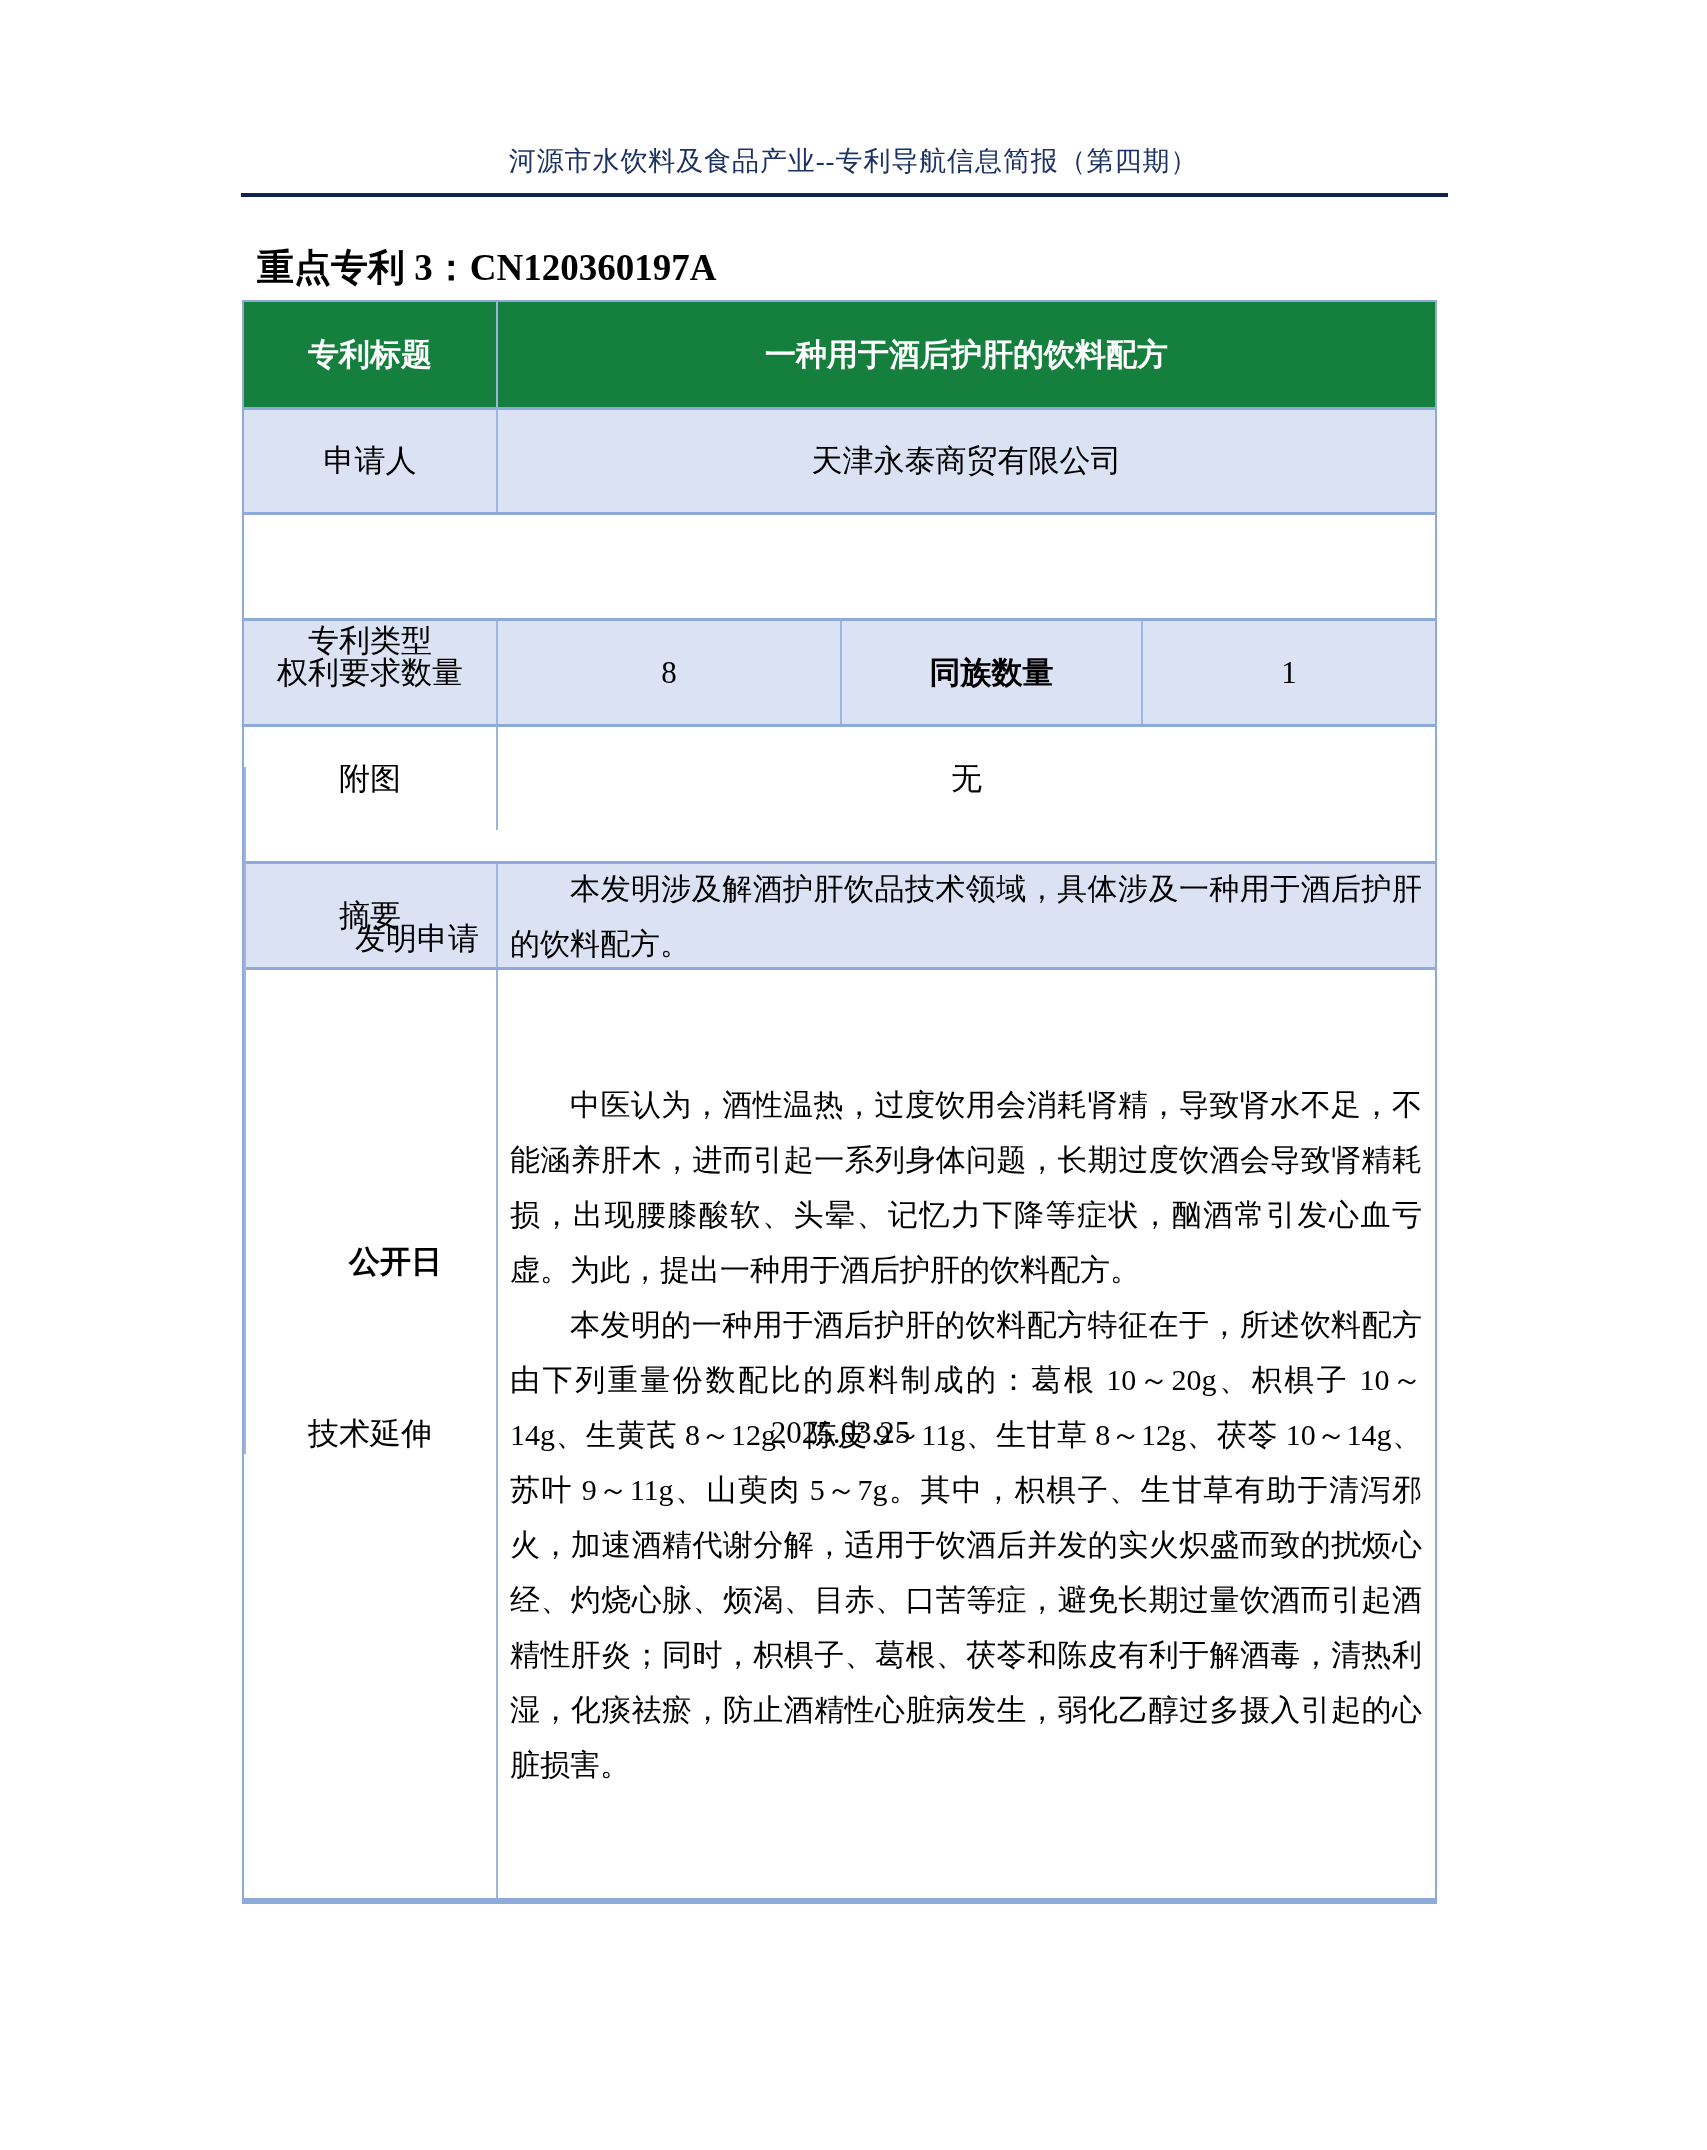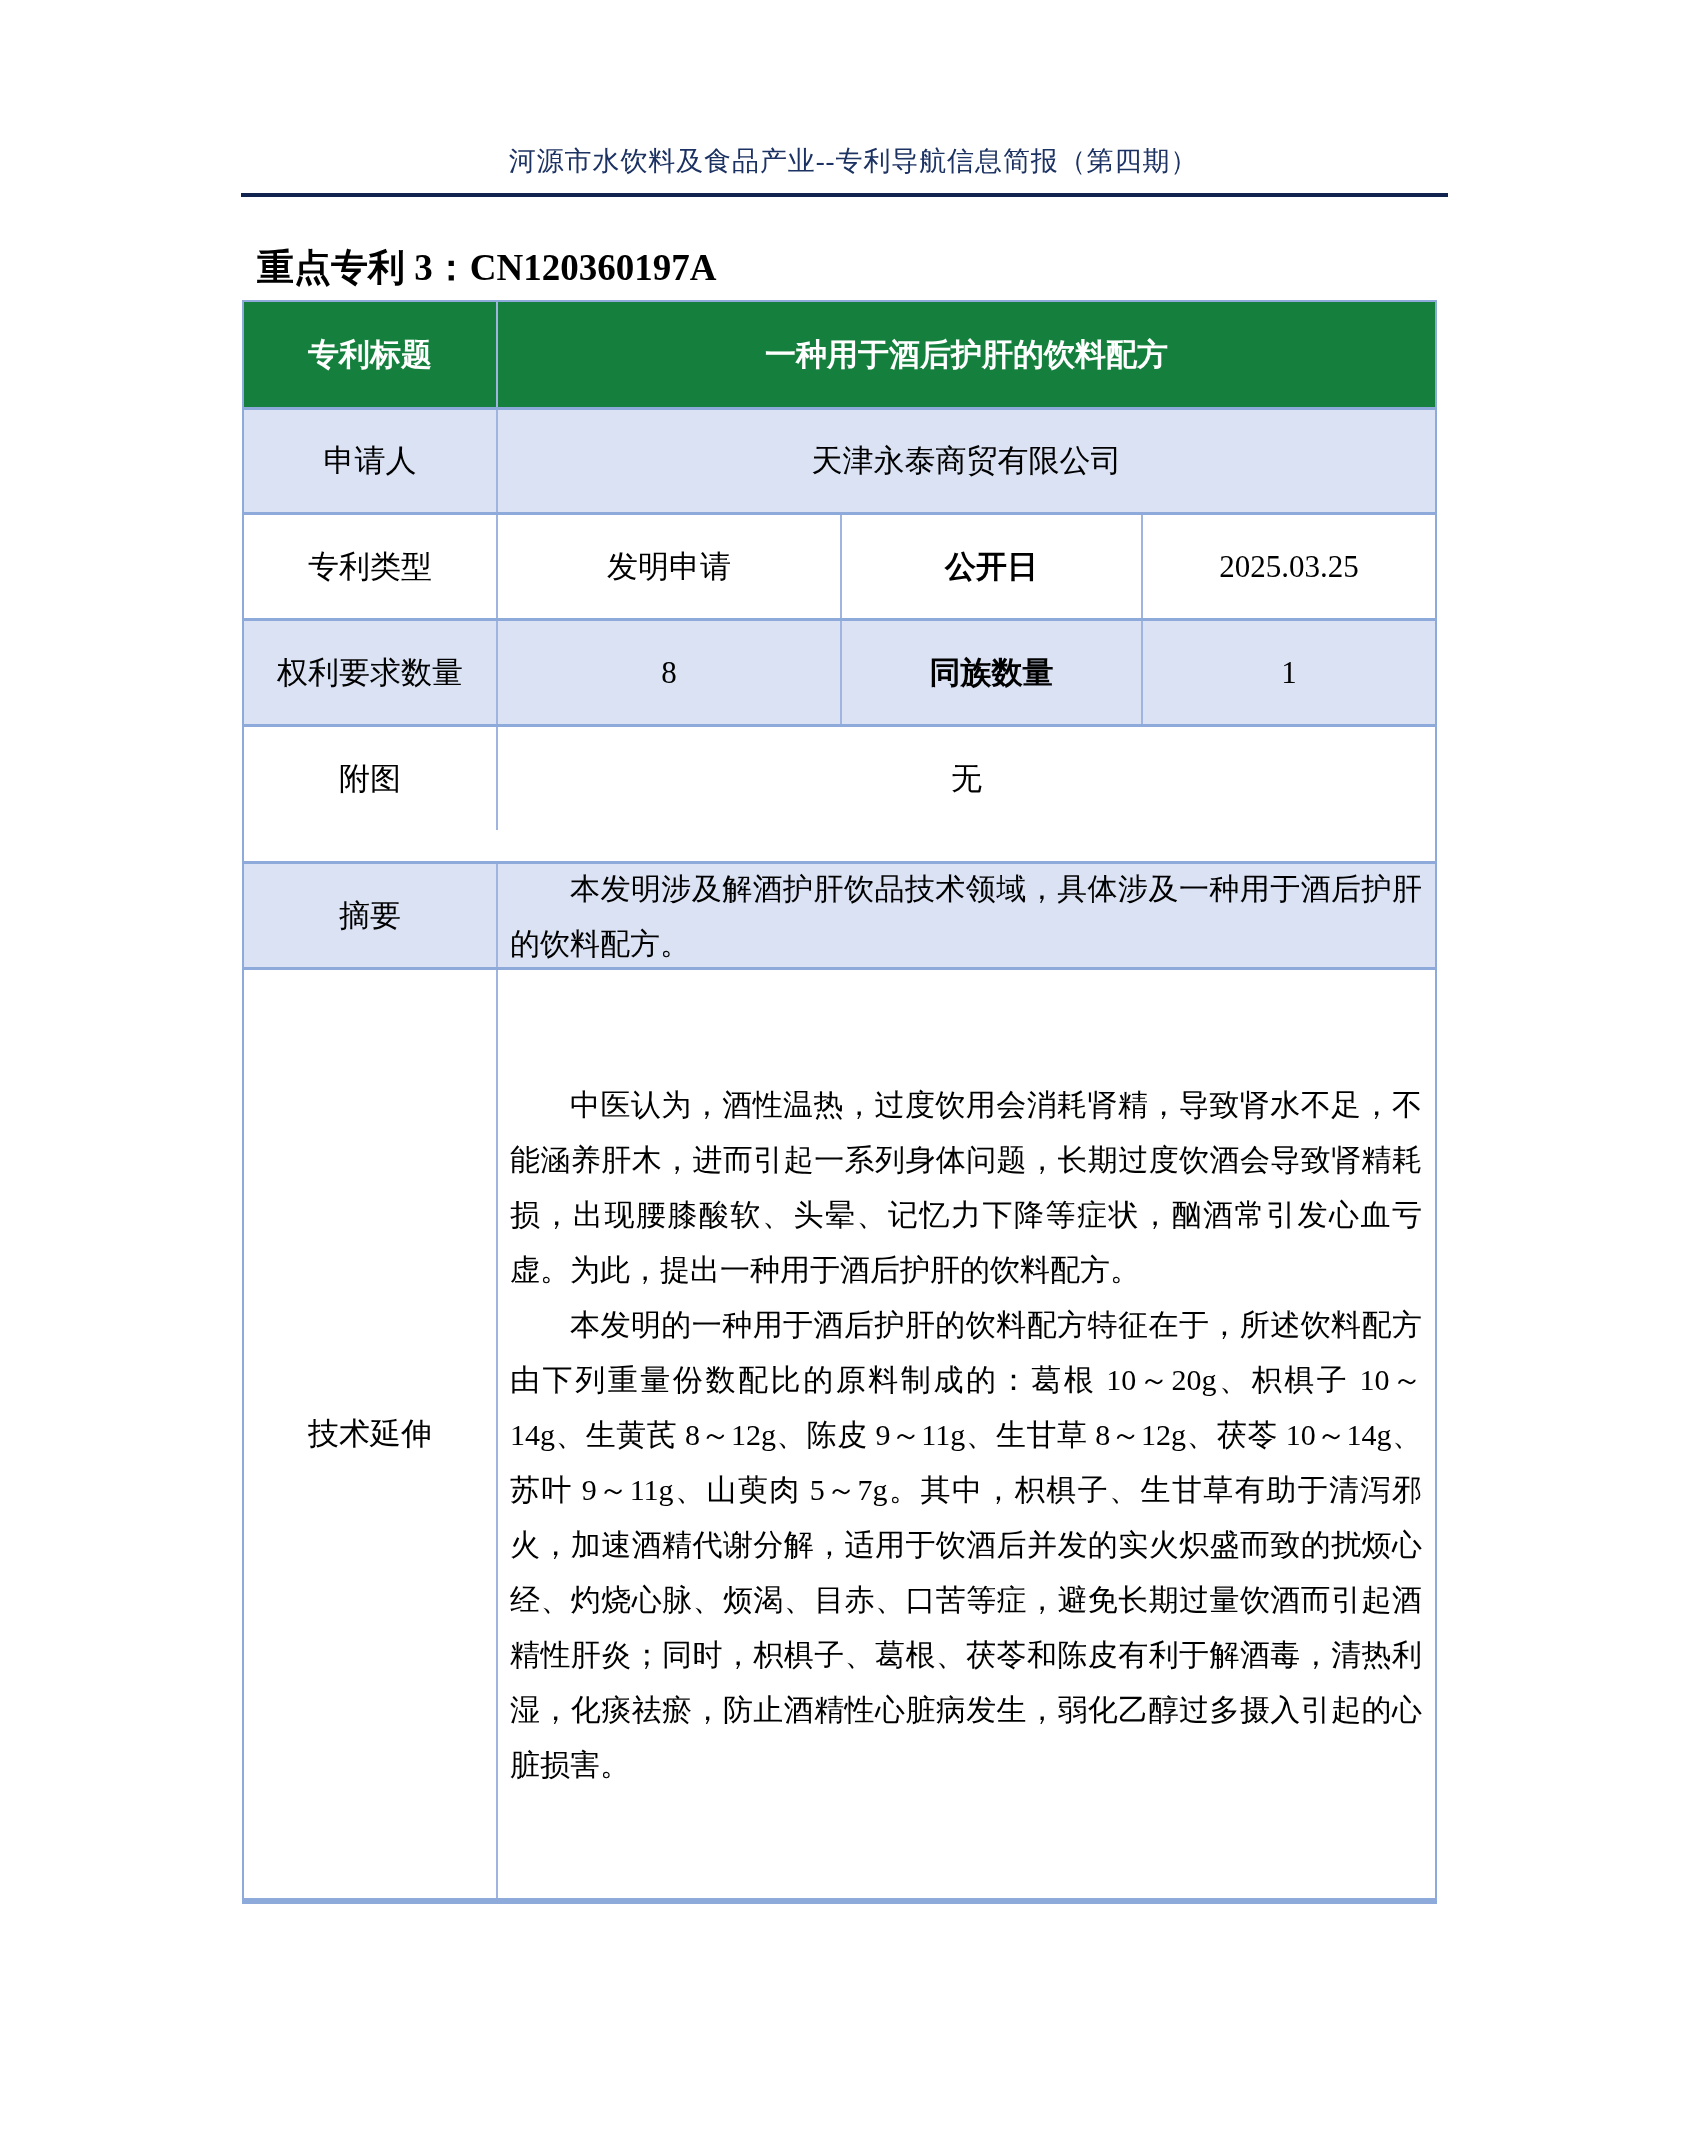--- a/index.html
+++ b/index.html
@@ -56,21 +56,21 @@
     align-items: center;
     justify-content: center;
     box-sizing: border-box;
     font-size: 31px;
     line-height: 1.35;
   }
   .t-cell + .t-cell { border-left: 2.2px solid #9FB5E0; }
 
   .row-h1 { height: 105px; }
   .row-h2 { height: 102px; }
-  .row-h3 { height: 103px; }
+  .row-h3 { height: 103px; flex-direction: column; }
   .row-h4 { height: 103px; }
   .row-h5 { height: 103px; }
   .row-h6 { height: 103px; margin-top: 31px; }
   .row-h7 { height: 928px; }
 
   .c-label  { width: 252px; flex: 0 0 252px; font-weight: 400; text-align: center; }
   .c-wide   { flex: 1 1 auto; }
   .c-v2     { width: 344px; flex: 0 0 344px; }
   .c-l3     { width: 301px; flex: 0 0 301px; font-weight: 700; }
   .c-v4     { flex: 1 1 auto; }

